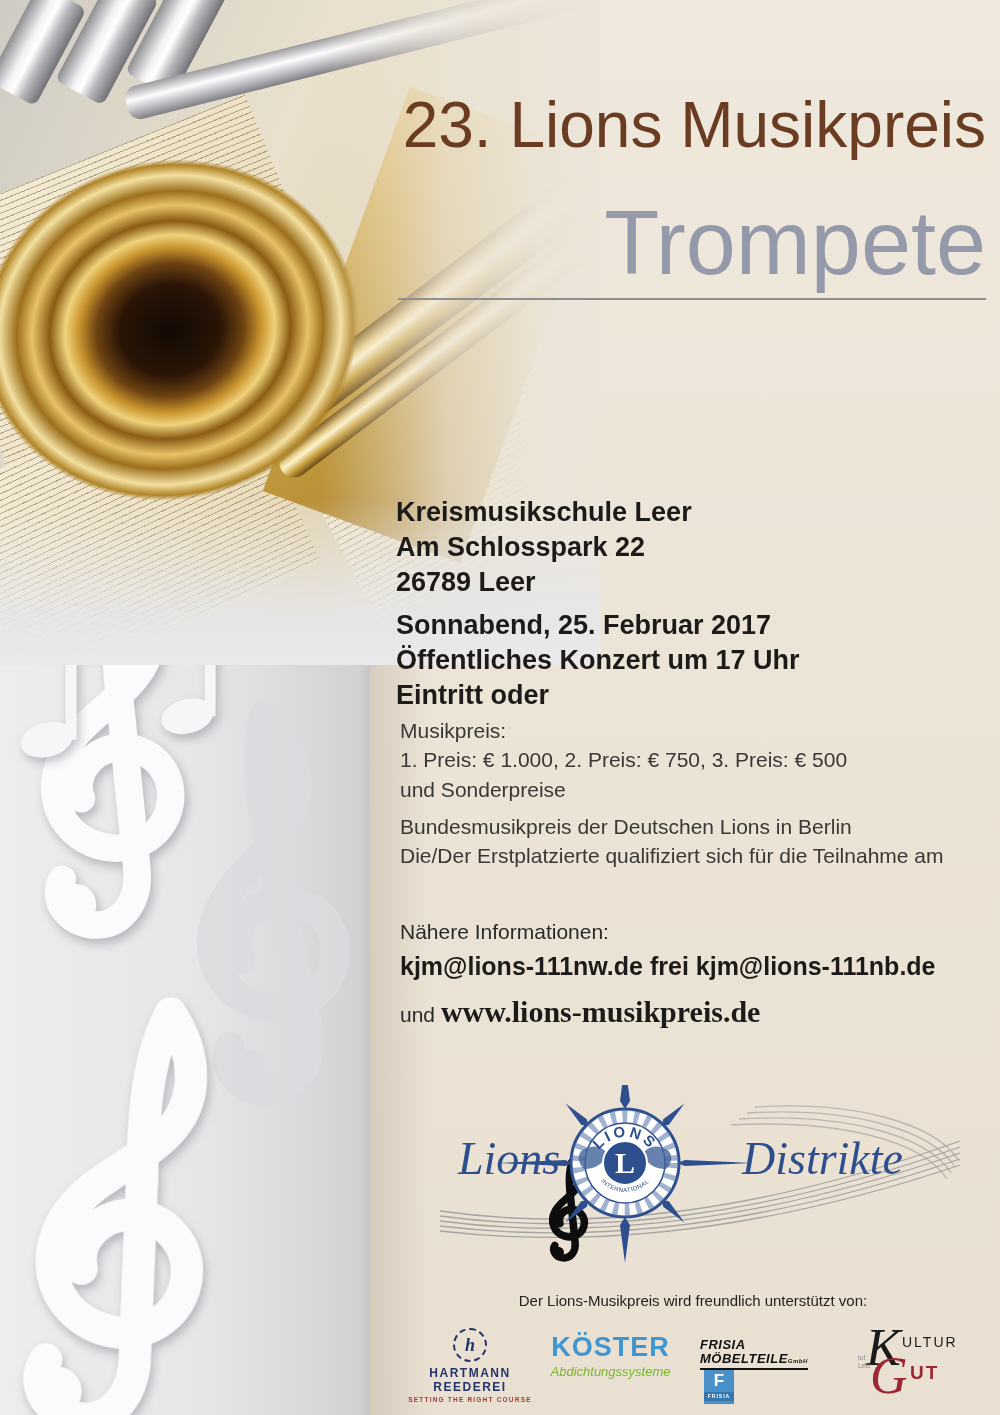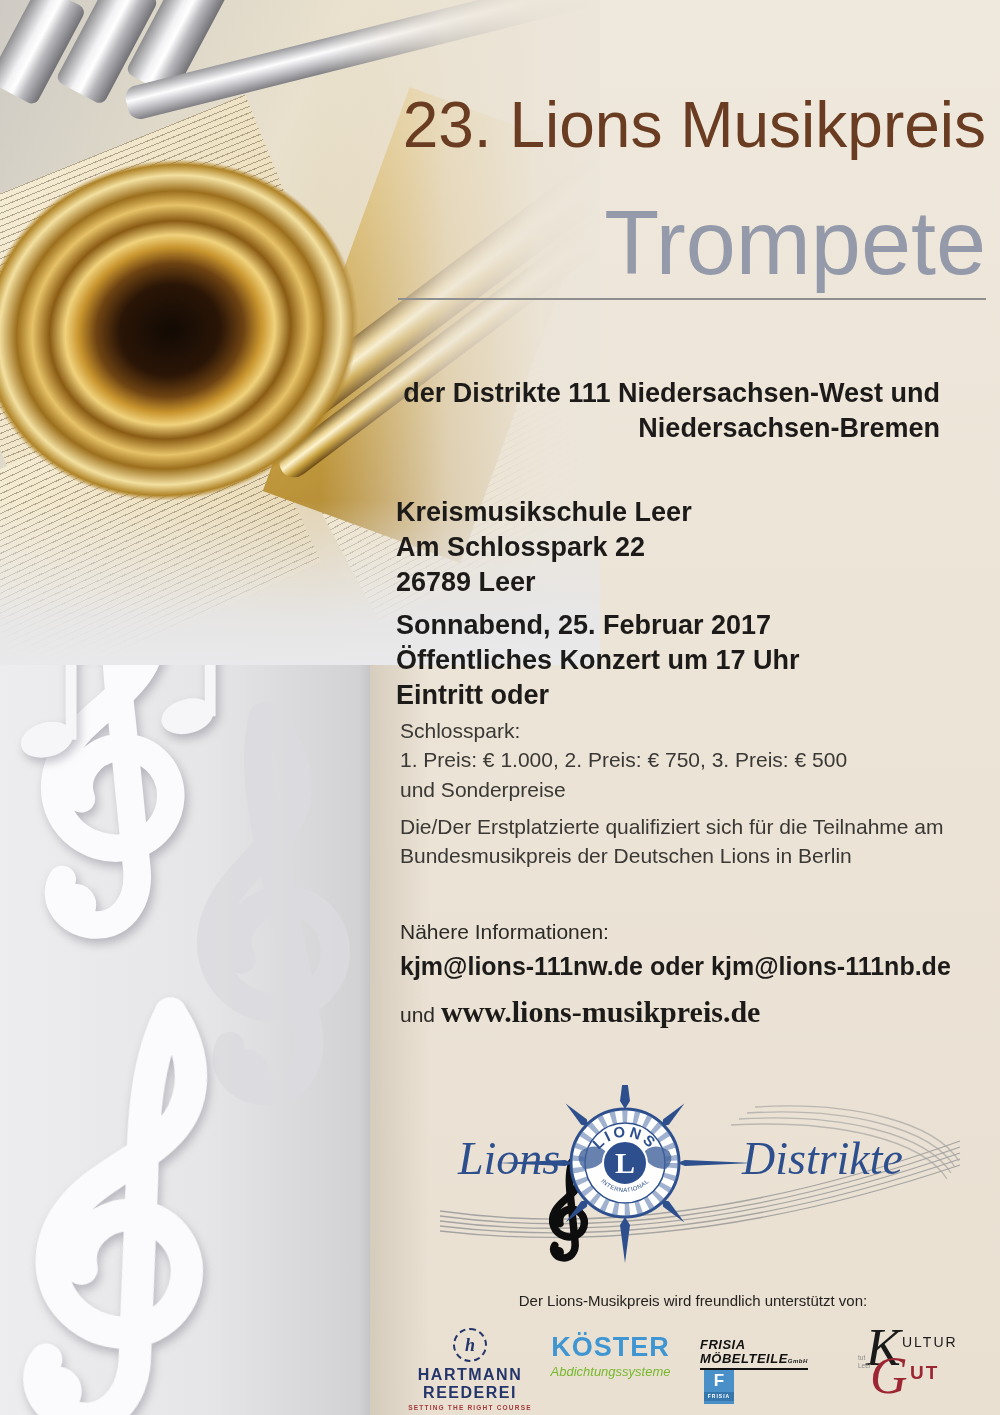--- a/index.html
+++ b/index.html
@@ -58,21 +58,21 @@
   .logo-word.l{left:458px;top:1132px;}
   .logo-word.r{left:742px;top:1132px;}
   
   .supporters{position:absolute;left:400px;width:586px;top:1292px;text-align:center;
     font-size:15px;color:#24221f;}
   .sp{position:absolute;text-align:center;}
   .hart{left:405px;top:1328px;width:130px;}
   .hart .ring{display:inline-block;width:30px;height:30px;border:2px dashed #24356b;
     border-radius:50%;line-height:30px;font-family:"Liberation Serif",serif;font-style:italic;
     font-weight:bold;font-size:18px;color:#24356b;}
-  .hart .nm{margin-top:4px;font-size:16px;font-weight:bold;letter-spacing:1.5px;color:#24356b;}
+  .hart .nm{margin-top:4px;font-size:12px;font-weight:bold;letter-spacing:1.5px;color:#24356b;}
   .hart .tg{margin-top:2px;font-size:6.5px;letter-spacing:1.2px;color:#a33b3b;font-weight:bold;}
   .koe{left:548px;top:1332px;width:125px;}
   .koe .nm{font-size:27px;font-weight:bold;letter-spacing:1px;color:#3f96d2;}
   .koe .tg{font-size:13px;font-style:italic;color:#76b82a;margin-top:1px;}
   .fri{left:700px;top:1338px;width:130px;text-align:left;}
   .fri .txt{display:inline-block;vertical-align:top;border-bottom:2px solid #111;padding-bottom:3px;}
   .fri .l1,.fri .l2{font-size:13px;font-weight:bold;font-style:italic;color:#111;line-height:1.05;
     letter-spacing:.5px;}
   .fri .suf{font-size:6px;font-weight:bold;color:#111;}
   .fri .badge{display:inline-block;vertical-align:top;margin-left:4px;width:30px;height:34px;
@@ -139,50 +139,46 @@
     <div class="gold-tube" style="left:240px;top:330px;width:420px;height:30px;transform:rotate(-37deg)"></div>
     <div class="bell" style="left:-25px;top:155px;width:390px;height:350px;transform:rotate(-12deg)"></div>
     <div class="photo-fade-r"></div>
     <div class="photo-fade-b"></div>
   </div>
 
   <div class="title">23. Lions Musikpreis</div>
   <div class="subtitle">Trompete</div>
   <div class="rule"></div>
 
-  <div class="districts">
-    <div>der Distrikte 111 Niedersachsen-West und</div>
-    <div>Niedersachsen-Bremen</div>
-  </div>
 
   <div class="block-bold" style="top:495px">
     <div>Kreismusikschule Leer</div>
     <div>Am Schlosspark 22</div>
     <div>26789 Leer</div>
   </div>
 
   <div class="block-bold" style="top:608px">
     <div>Sonnabend, 25. Februar 2017</div>
     <div>Öffentliches Konzert um 17 Uhr</div>
     <div>Eintritt oder</div>
   </div>
 
   <div class="block-reg" style="top:716px">
-    <div>Schlosspark:</div>
+    <div>Musikpreis:</div>
     <div>1. Preis: € 1.000, 2. Preis: € 750, 3. Preis: € 500</div>
     <div>und Sonderpreise</div>
   </div>
 
   <div class="block-reg" style="top:812px">
+    <div>Bundesmusikpreis der Deutschen Lions in Berlin</div>
     <div>Die/Der Erstplatzierte qualifiziert sich für die Teilnahme am</div>
-    <div>Bundesmusikpreis der Deutschen Lions in Berlin</div>
   </div>
 
   <div class="info-label">Nähere Informationen:</div>
-  <div class="info-mails">kjm@lions-111nw.de oder kjm@lions-111nb.de</div>
+  <div class="info-mails">kjm@lions-111nw.de frei kjm@lions-111nb.de</div>
   <div class="info-web">
     <span>und</span>
     <b>www.lions-musikpreis.de</b>
   </div>
 
   <svg class="logo-strip" viewBox="0 0 530 185">
     <g stroke="#9a9a9a" stroke-width="1.3" fill="none" opacity=".85">
       <path d="M5,126 C160,148 330,126 525,56"></path>
       <path d="M5,131 C160,152 330,131 525,62"></path>
       <path d="M5,136 C160,156 330,136 525,68"></path>

